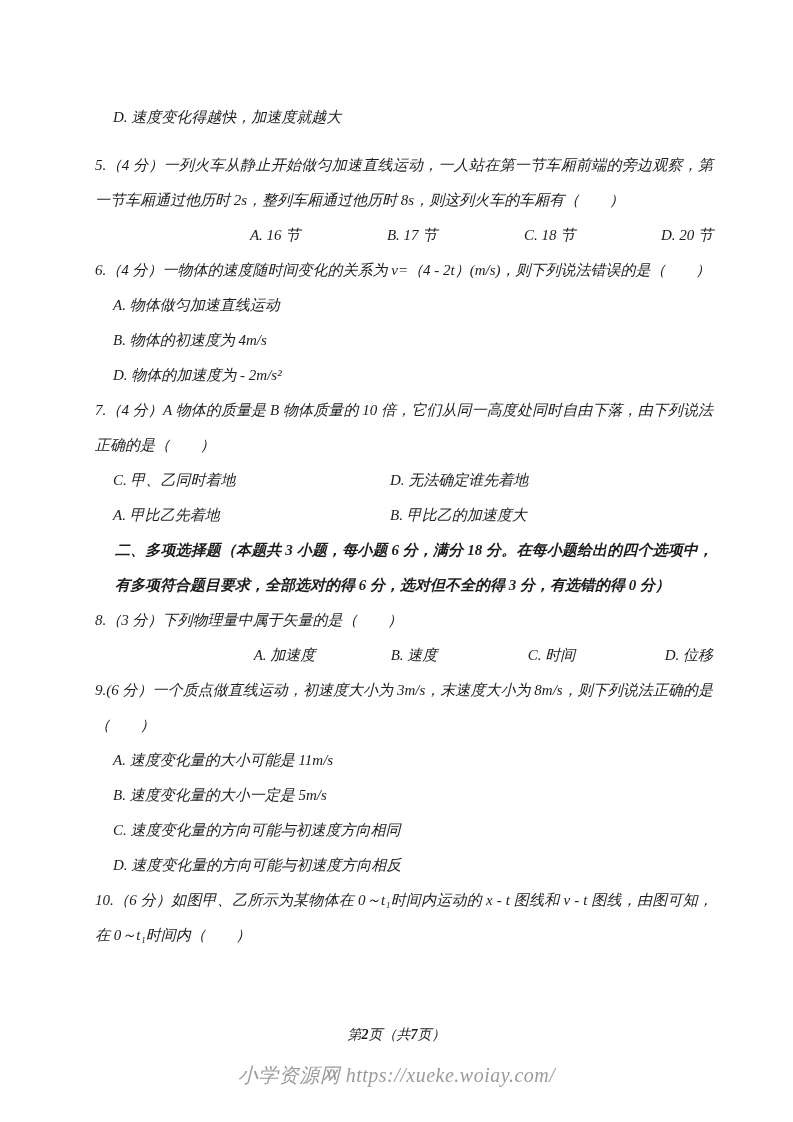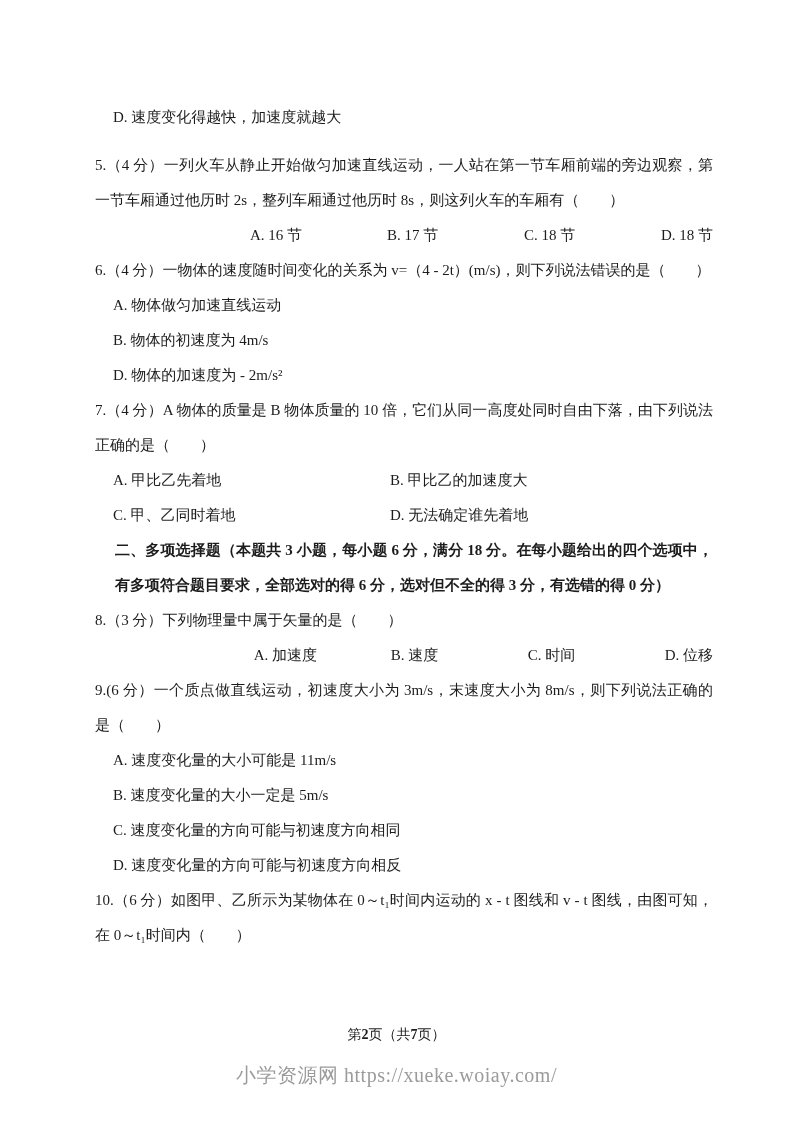--- a/index.html
+++ b/index.html
@@ -7,20 +7,21 @@
     width: 793px; height: 1122px;
     background: #ffffff;
     font-family: "Liberation Serif", "DejaVu Serif", serif;
     color: #1c1c1c;
     overflow: hidden;
   }
   .page {
     position: relative;
     width: 714px; height: 1122px;
     background: #ffffff;
+    font-style: italic;
   }
   .content {
     position: absolute;
     left: 95px; top: 100px;
     width: 618px;
     font-size: 15px;
     line-height: 35px;
     text-align: justify;
   }
   .stem { margin-top: 0; }
@@ -54,36 +55,36 @@
 <div class="page">
   <div class="content">
 
     <div class="indent">D. 速度变化得越快，加速度就越大</div>
 
     <div class="stem block-gap">5.（4 分）一列火车从静止开始做匀加速直线运动，一人站在第一节车厢前端的旁边观察，第一节车厢通过他历时 2s，整列车厢通过他历时 8s，则这列火车的车厢有（　　）</div>
     <div class="opts-row">
       <span>A. 16 节</span>
       <span>B. 17 节</span>
       <span>C. 18 节</span>
-      <span>D. 18 节</span>
+      <span>D. 20 节</span>
     </div>
 
     <div class="stem">6.（4 分）一物体的速度随时间变化的关系为 v=（4 - 2t）(m/s)，则下列说法错误的是（　　）</div>
     <div class="indent">A. 物体做匀加速直线运动</div>
     <div class="indent">B. 物体的初速度为 4m/s</div>
     <div class="indent">D. 物体的加速度为 - 2m/s²</div>
 
     <div class="stem">7.（4 分）A 物体的质量是 B 物体质量的 10 倍，它们从同一高度处同时自由下落，由下列说法正确的是（　　）</div>
     <div class="opts-2col">
+      <span class="col-a">C. 甲、乙同时着地</span>
+      <span>D. 无法确定谁先着地</span>
+    </div>
+    <div class="opts-2col">
       <span class="col-a">A. 甲比乙先着地</span>
       <span>B. 甲比乙的加速度大</span>
-    </div>
-    <div class="opts-2col">
-      <span class="col-a">C. 甲、乙同时着地</span>
-      <span>D. 无法确定谁先着地</span>
     </div>
 
     <div class="stem bold">二、多项选择题（本题共 3 小题，每小题 6 分，满分 18 分。在每小题给出的四个选项中，有多项符合题目要求，全部选对的得 6 分，选对但不全的得 3 分，有选错的得 0 分）</div>
 
     <div class="stem">8.（3 分）下列物理量中属于矢量的是（　　）</div>
     <div class="opts-row">
       <span>A. 加速度</span>
       <span>B. 速度</span>
       <span>C. 时间</span>
       <span>D. 位移</span>

